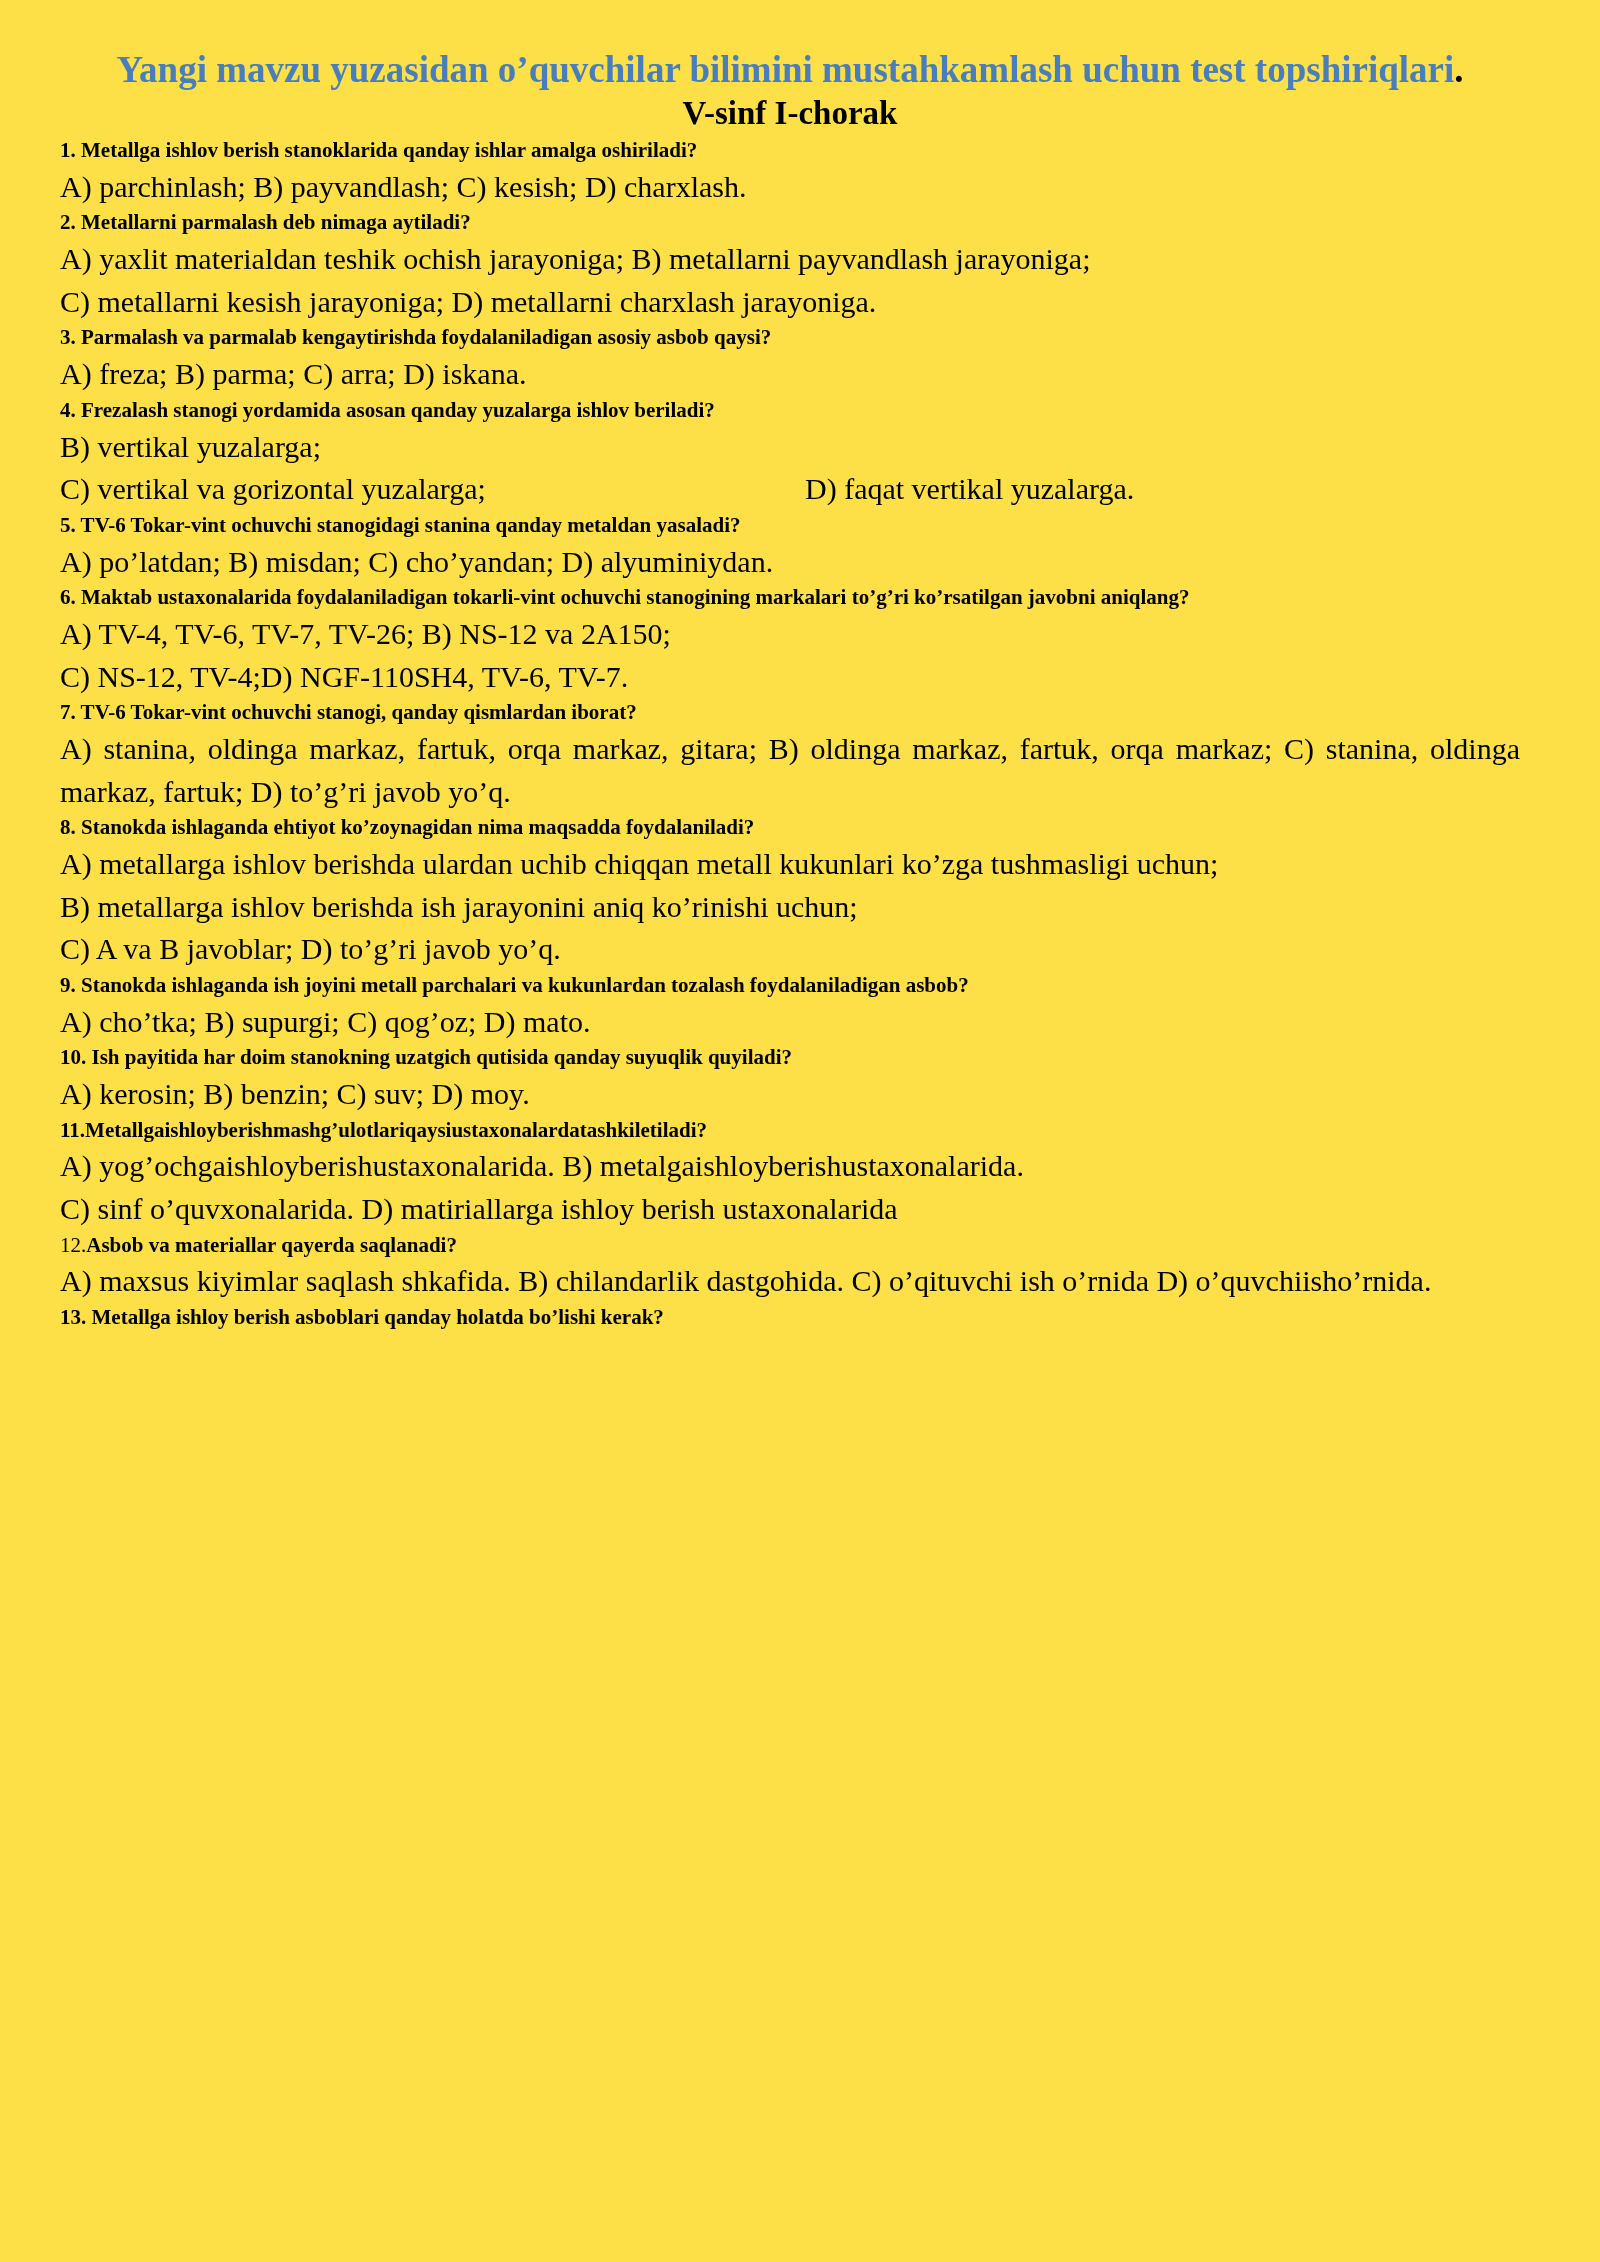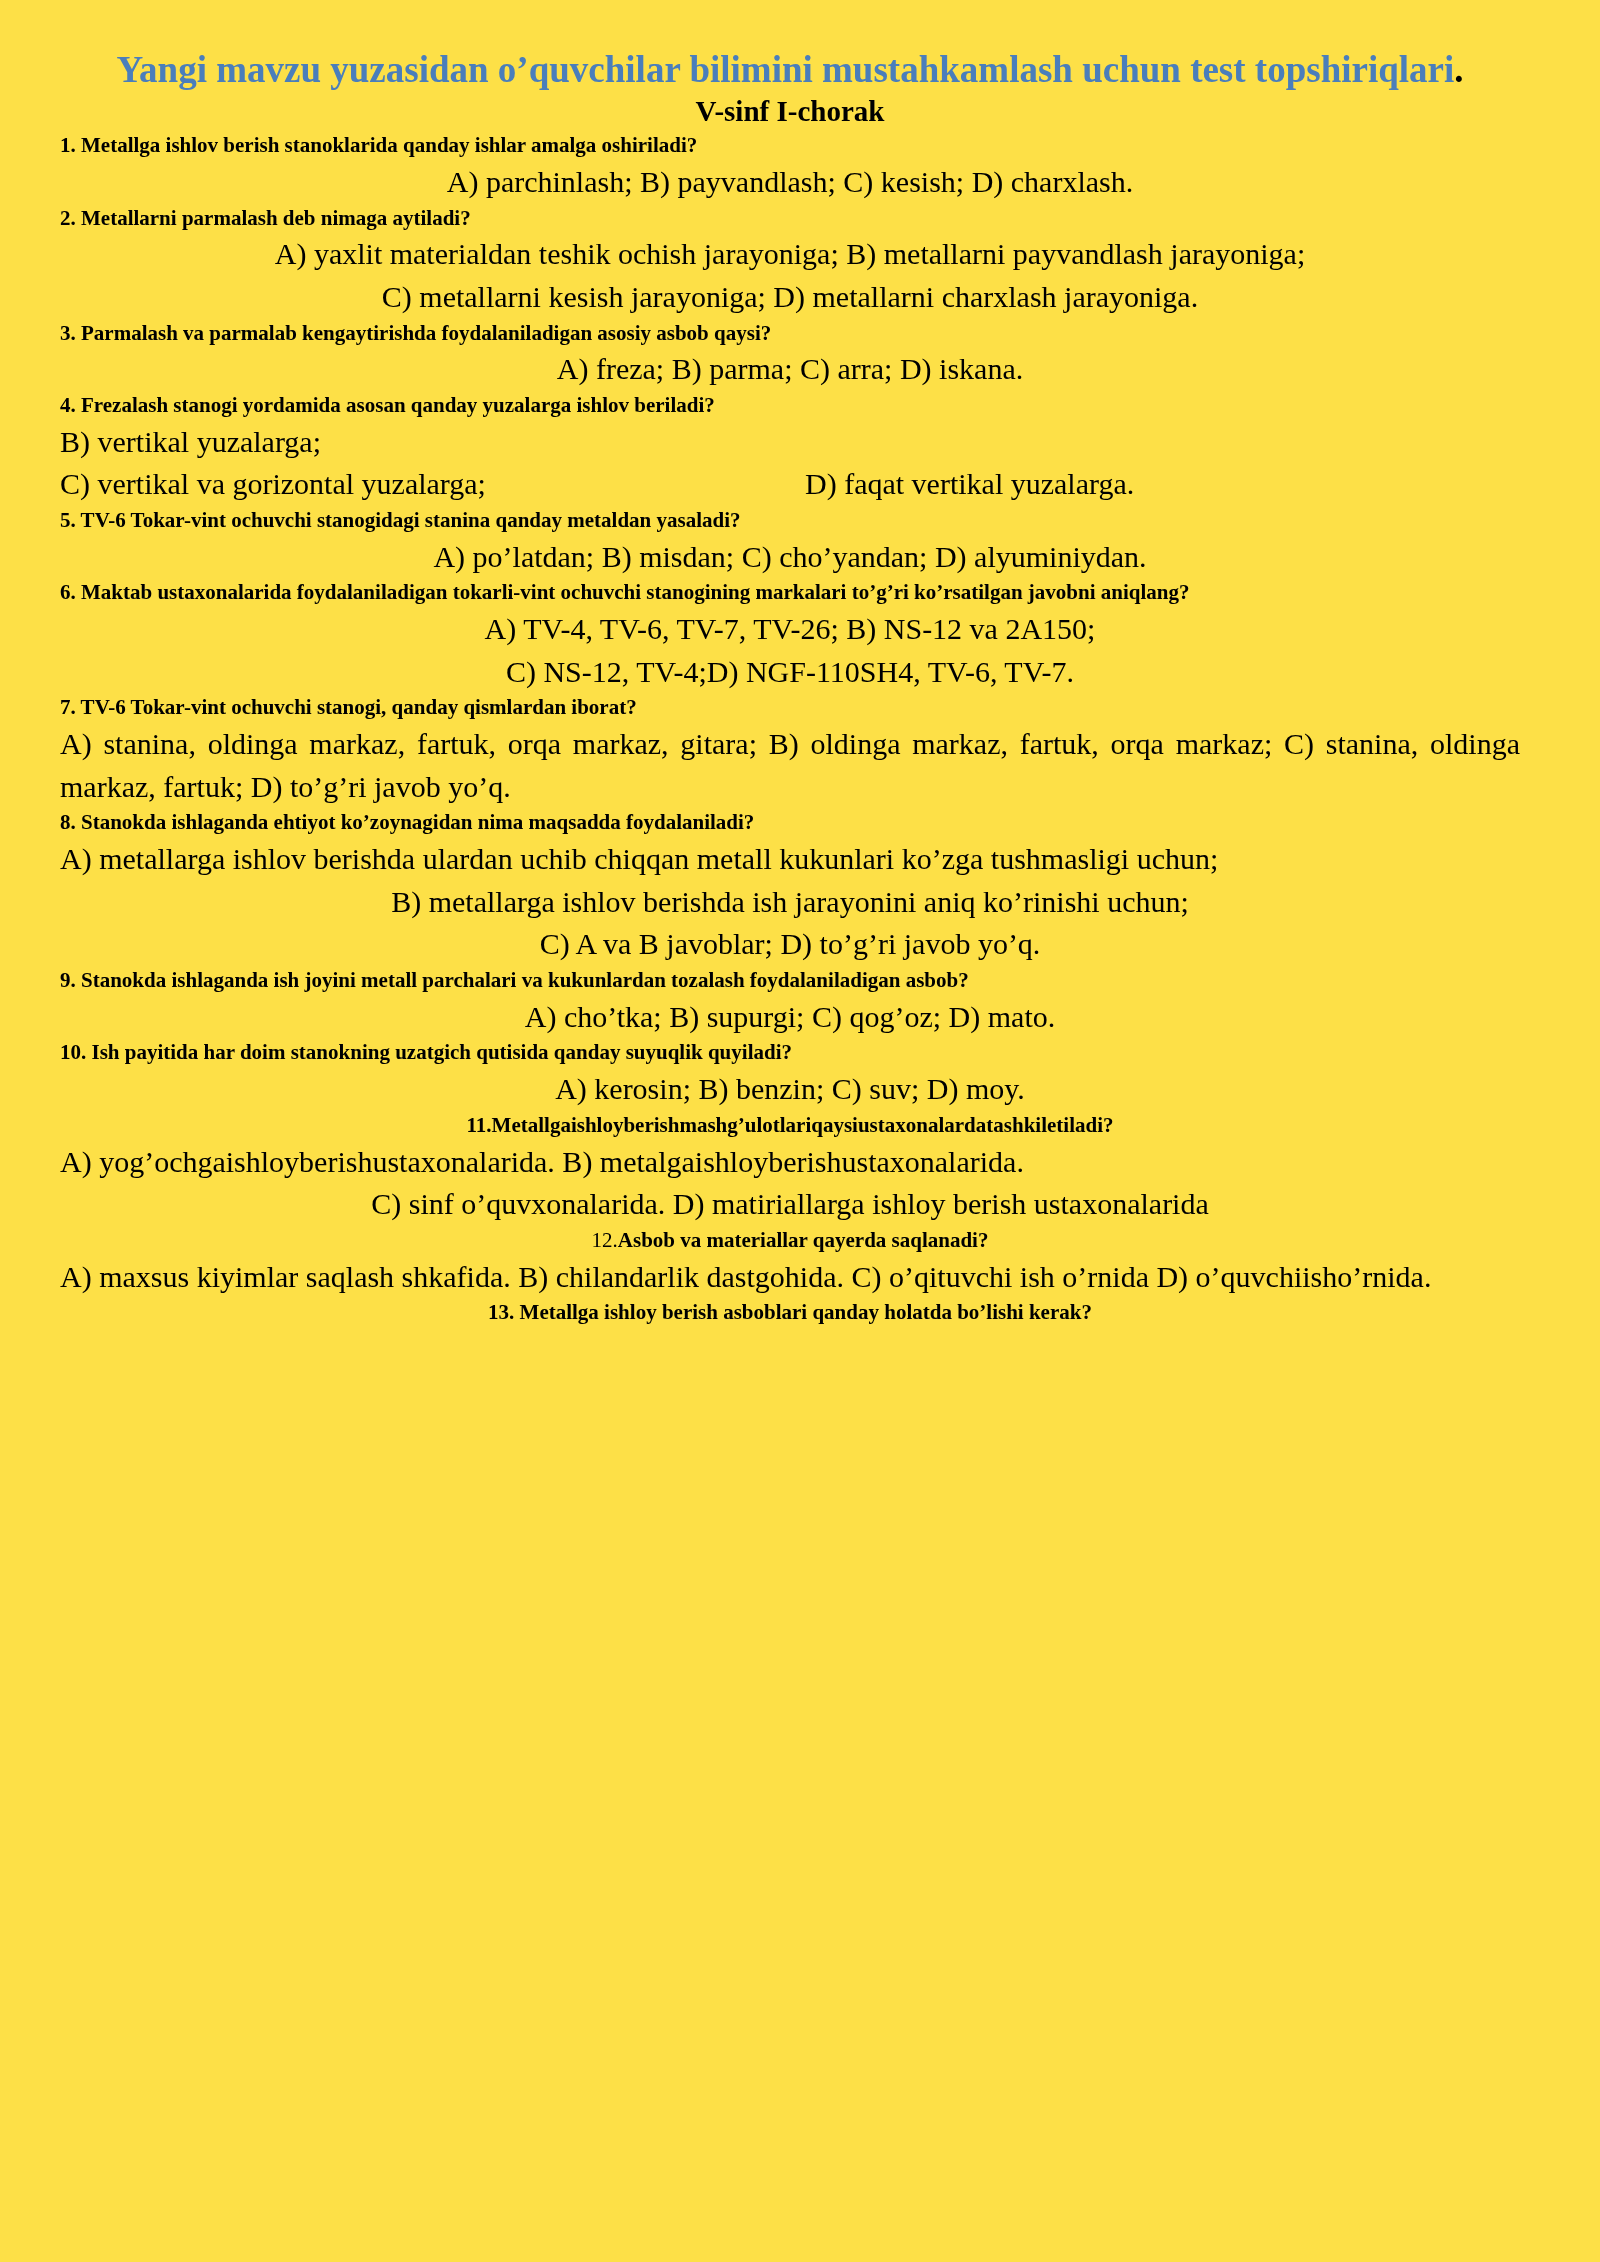--- a/index.html
+++ b/index.html
@@ -34,21 +34,21 @@
     line-height: 1.20;
     color: #4a7ebb;
     margin: 8px 0 0 0;
     padding: 0 30px;
   }
   .doc-title .title-period {
     color: #000000;
   }
   .doc-subtitle {
     text-align: center;
-    font-size: 29px;
+    font-size: 33px;
     font-weight: bold;
     line-height: 1.20;
     color: #000000;
     margin: 2px 0 2px 0;
   }
 
   
   .q {
     font-size: 21px;
     font-weight: bold;
@@ -59,21 +59,21 @@
   }
   .a {
     font-size: 30px;
     font-weight: normal;
     line-height: 1.42;
     margin: 0;
     text-align: justify;
     text-justify: inter-word;
   }
   .q.nojust, .a.nojust {
-    text-align: center;
+    text-align: left;
   }
   .num-regular {
     font-weight: normal;
   }
   
   .optrow {
     font-size: 30px;
     line-height: 1.42;
     margin: 0;
     display: flex;

